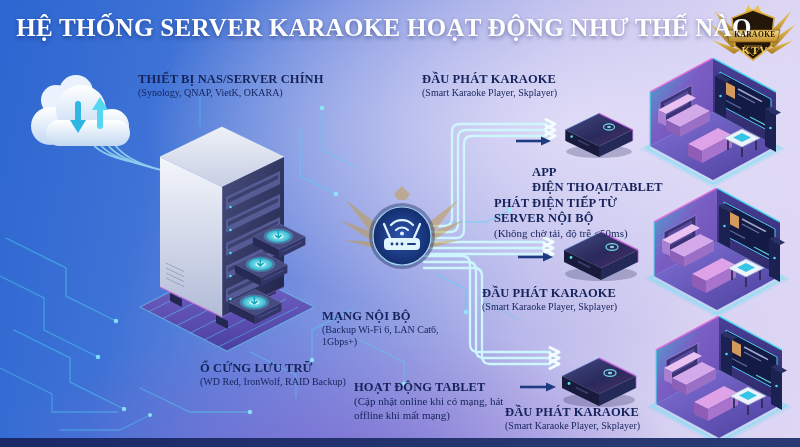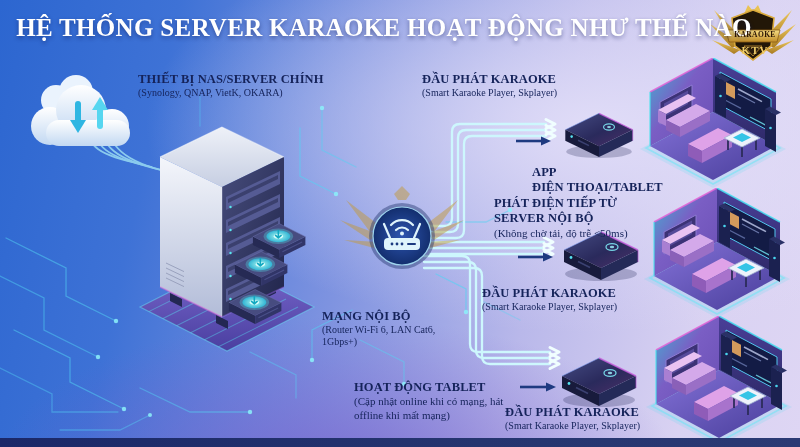--- a/index.html
+++ b/index.html
@@ -364,24 +364,28 @@
 
 <div class="logo-text" id="logo-karaoke">KARAOKE</div>
 <div class="logo-text" id="logo-ktv">KTV</div>
 
 
 <div class="label" style="left:138px;top:72px;width:205px;">
   <div class="t">THIẾT BỊ NAS/SERVER CHÍNH</div>
   <div class="s">(Synology, QNAP, VietK, OKARA)</div>
 </div>
 
+<div class="label" style="left:200px;top:361px;width:160px;">
+  <div class="t">Ổ CỨNG LƯU TRỮ</div>
+  <div class="s">(WD Red, IronWolf, RAID Backup)</div>
+</div>
 
 <div class="label" style="left:322px;top:273px;width:148px;margin-top:36px;">
   <div class="t">MẠNG NỘI BỘ</div>
-  <div class="s">(Router Wi-Fi 6, LAN Cat6, 1Gbps+)</div>
+  <div class="s">(Backup Wi-Fi 6, LAN Cat6, 1Gbps+)</div>
 </div>
 
 <div class="label" style="left:422px;top:72px;width:218px;">
   <div class="t">ĐẦU PHÁT KARAOKE</div>
   <div class="s">(Smart Karaoke Player, Skplayer)</div>
 </div>
 
 <div class="label" style="left:532px;top:165px;width:160px;">
   <div class="t">APP</div>
   <div class="t">ĐIỆN THOẠI/TABLET</div>

